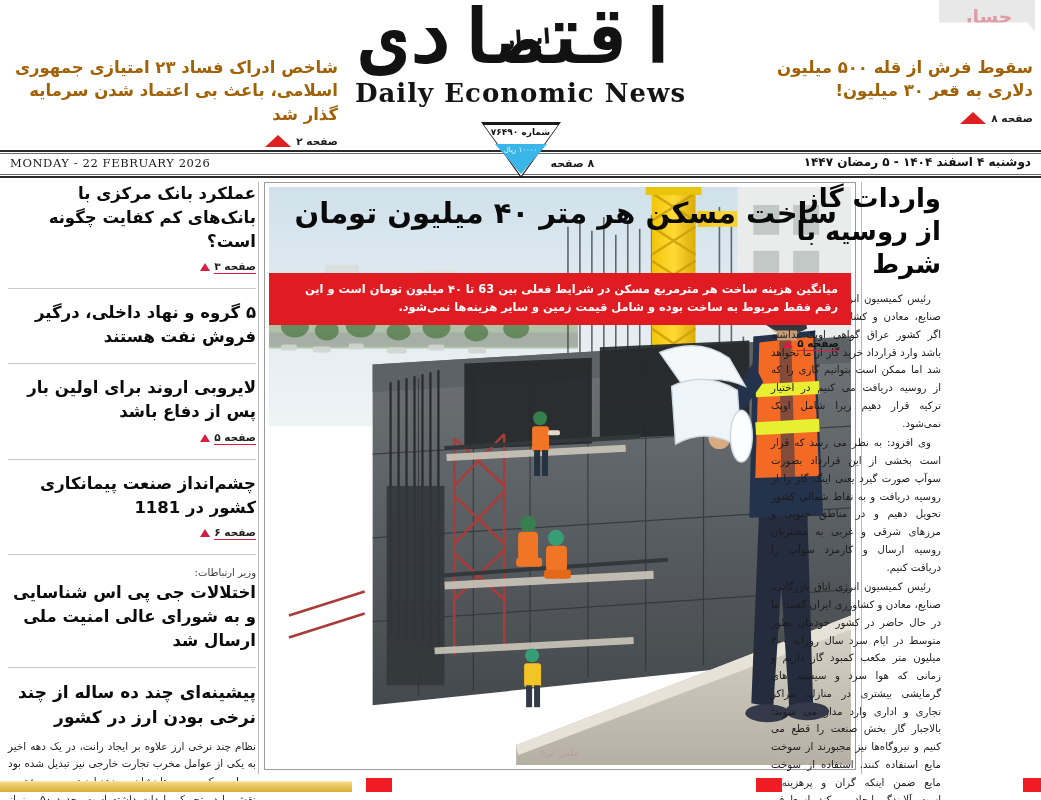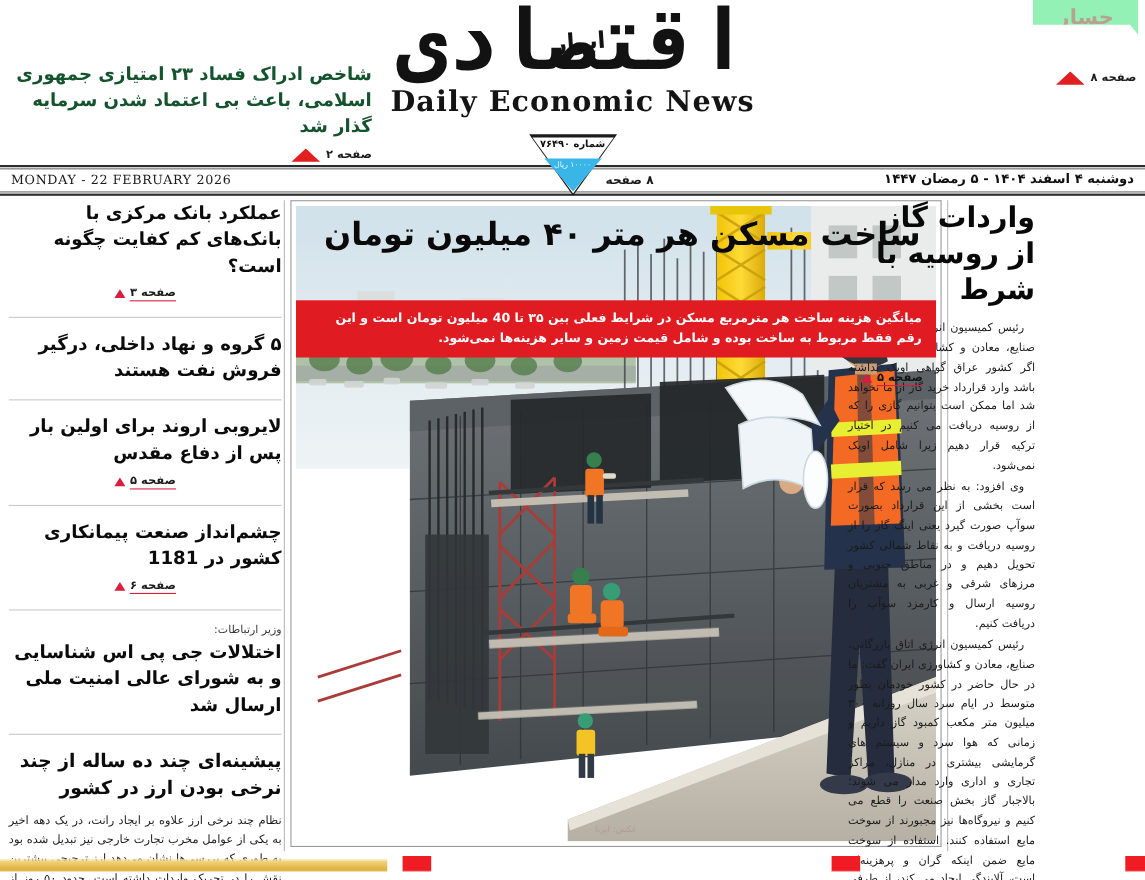--- a/index.html
+++ b/index.html
@@ -9,21 +9,21 @@
     background:#ffffff;
     font-family:"DejaVu Sans", sans-serif;
   }
   #page {
     position:relative; width:1041px; height:800px; background:#fff;
   }
 
   
   .corner-badge {
     position:absolute; top:0; right:6px; width:96px; height:32px;
-    background:#86efac; color:#d24a5c;
+    background:#e5e5e5; color:#d24a5c;
     display:flex; align-items:center; justify-content:center;
     font-size:19px; font-weight:bold; letter-spacing:-1px;
     clip-path: polygon(0 0, 100% 0, 100% 100%, 92% 70%, 0 70%);
     opacity:.88;
   }
   .corner-badge span { opacity:.55; }
 
   
   .masthead { position:absolute; top:0; left:0; width:1041px; height:148px; }
 
@@ -88,21 +88,21 @@
   }
 
   
   .top-left-head {
     position:absolute; top:56px; left:8px; width:330px; text-align:right;
   }
   .top-right-head {
     position:absolute; top:56px; right:8px; width:290px; text-align:right;
   }
   .tophead-txt {
-    font-size:16.5px; font-weight:bold; color:#14532d;
+    font-size:16.5px; font-weight:bold; color:#a16207;
     line-height:1.42; letter-spacing:-.3px;
   }
   .pageref {
     display:flex; align-items:center; justify-content:flex-end;
     gap:5px; margin-top:9px; flex-direction:row-reverse;
   }
   .pageref .tri-red {
     width:0;height:0;
     border-left:13px solid transparent;
     border-right:13px solid transparent;
@@ -138,21 +138,21 @@
   .teaser + .teaser { border-top:1px solid #c9c9c9; padding-top:12px; }
   .teaser .kicker {
     font-size:10px; color:#3a3a3a; font-weight:normal; margin-bottom:3px;
   }
   .teaser .t-title {
     font-size:16.5px; font-weight:bold; color:#0b0b0b;
     line-height:1.46; letter-spacing:-.3px;
   }
   .pg-mini {
     display:flex; flex-direction:row-reverse; align-items:center;
-    gap:4px; margin-top:6px; justify-content:center;
+    gap:4px; margin-top:6px; justify-content:flex-end;
   }
   .pg-mini .dot {
     width:0;height:0;
     border-left:5px solid transparent;
     border-right:5px solid transparent;
     border-bottom:8px solid #d81e3f;
   }
   .pg-mini .lbl {
     font-size:10.5px; font-weight:bold; color:#1d1d1d;
     border-bottom:1px solid #d81e3f; padding-bottom:1px;
@@ -254,20 +254,21 @@
 
     <div class="top-left-head">
       <div class="tophead-txt">شاخص ادراک فساد ۲۳ امتیازی جمهوری اسلامی، باعث بی اعتماد شدن سرمایه گذار شد</div>
       <div class="pageref">
         <div class="tri-red"></div>
         <div class="pg-lbl">صفحه ۲</div>
       </div>
     </div>
 
     <div class="top-right-head">
+      <div class="tophead-txt">سقوط فرش از قله ۵۰۰ میلیون دلاری به قعر ۳۰ میلیون!</div>
       <div class="pageref">
         <div class="tri-red"></div>
         <div class="pg-lbl">صفحه ۸</div>
       </div>
     </div>
   </div>
 
   <div class="rule-band rule-thick" style="top:150px;"></div>
   <div class="rule-band rule-thin" style="top:153px;"></div>
   <div class="rule-band rule-thin" style="top:174px;"></div>
@@ -298,21 +299,21 @@
           <div class="dot"></div>
           <div class="lbl">صفحه ۳</div>
         </div>
       </div>
 
       <div class="teaser">
         <div class="t-title">۵ گروه و نهاد داخلی، درگیر فروش نفت هستند</div>
       </div>
 
       <div class="teaser">
-        <div class="t-title">لایروبی اروند برای اولین بار پس از دفاع مقدس</div>
+        <div class="t-title">لایروبی اروند برای اولین بار پس از دفاع باشد</div>
         <div class="pg-mini">
           <div class="dot"></div>
           <div class="lbl">صفحه ۵</div>
         </div>
       </div>
 
       <div class="teaser">
         <div class="t-title">چشم‌انداز صنعت پیمانکاری کشور در 1181</div>
         <div class="pg-mini">
           <div class="dot"></div>
@@ -570,21 +571,21 @@
           </g>
 
           <rect x="0" y="0" width="584" height="580" fill="#ffffff" opacity=".04"></rect>
         </svg>
 
         <div class="photo-head">
           <div class="ph-title">ساخت مسکن هر متر ۴۰ میلیون تومان</div>
         </div>
 
         <div class="red-bar">
-          <span>میانگین هزینه ساخت هر مترمربع مسکن در شرایط فعلی بین ۳۵ تا 40 میلیون تومان است و این رقم فقط مربوط به ساخت بوده و شامل قیمت زمین و سایر هزینه‌ها نمی‌شود.</span>
+          <span>میانگین هزینه ساخت هر مترمربع مسکن در شرایط فعلی بین 63 تا ۴۰ میلیون تومان است و این رقم فقط مربوط به ساخت بوده و شامل قیمت زمین و سایر هزینه‌ها نمی‌شود.</span>
         </div>
 
         <div class="photo-pg">
           <div class="dot"></div>
           <div class="lbl">صفحه ۵</div>
         </div>
 
         <div class="credit">عکس: ایرنا</div>
       </div>
     </div>

